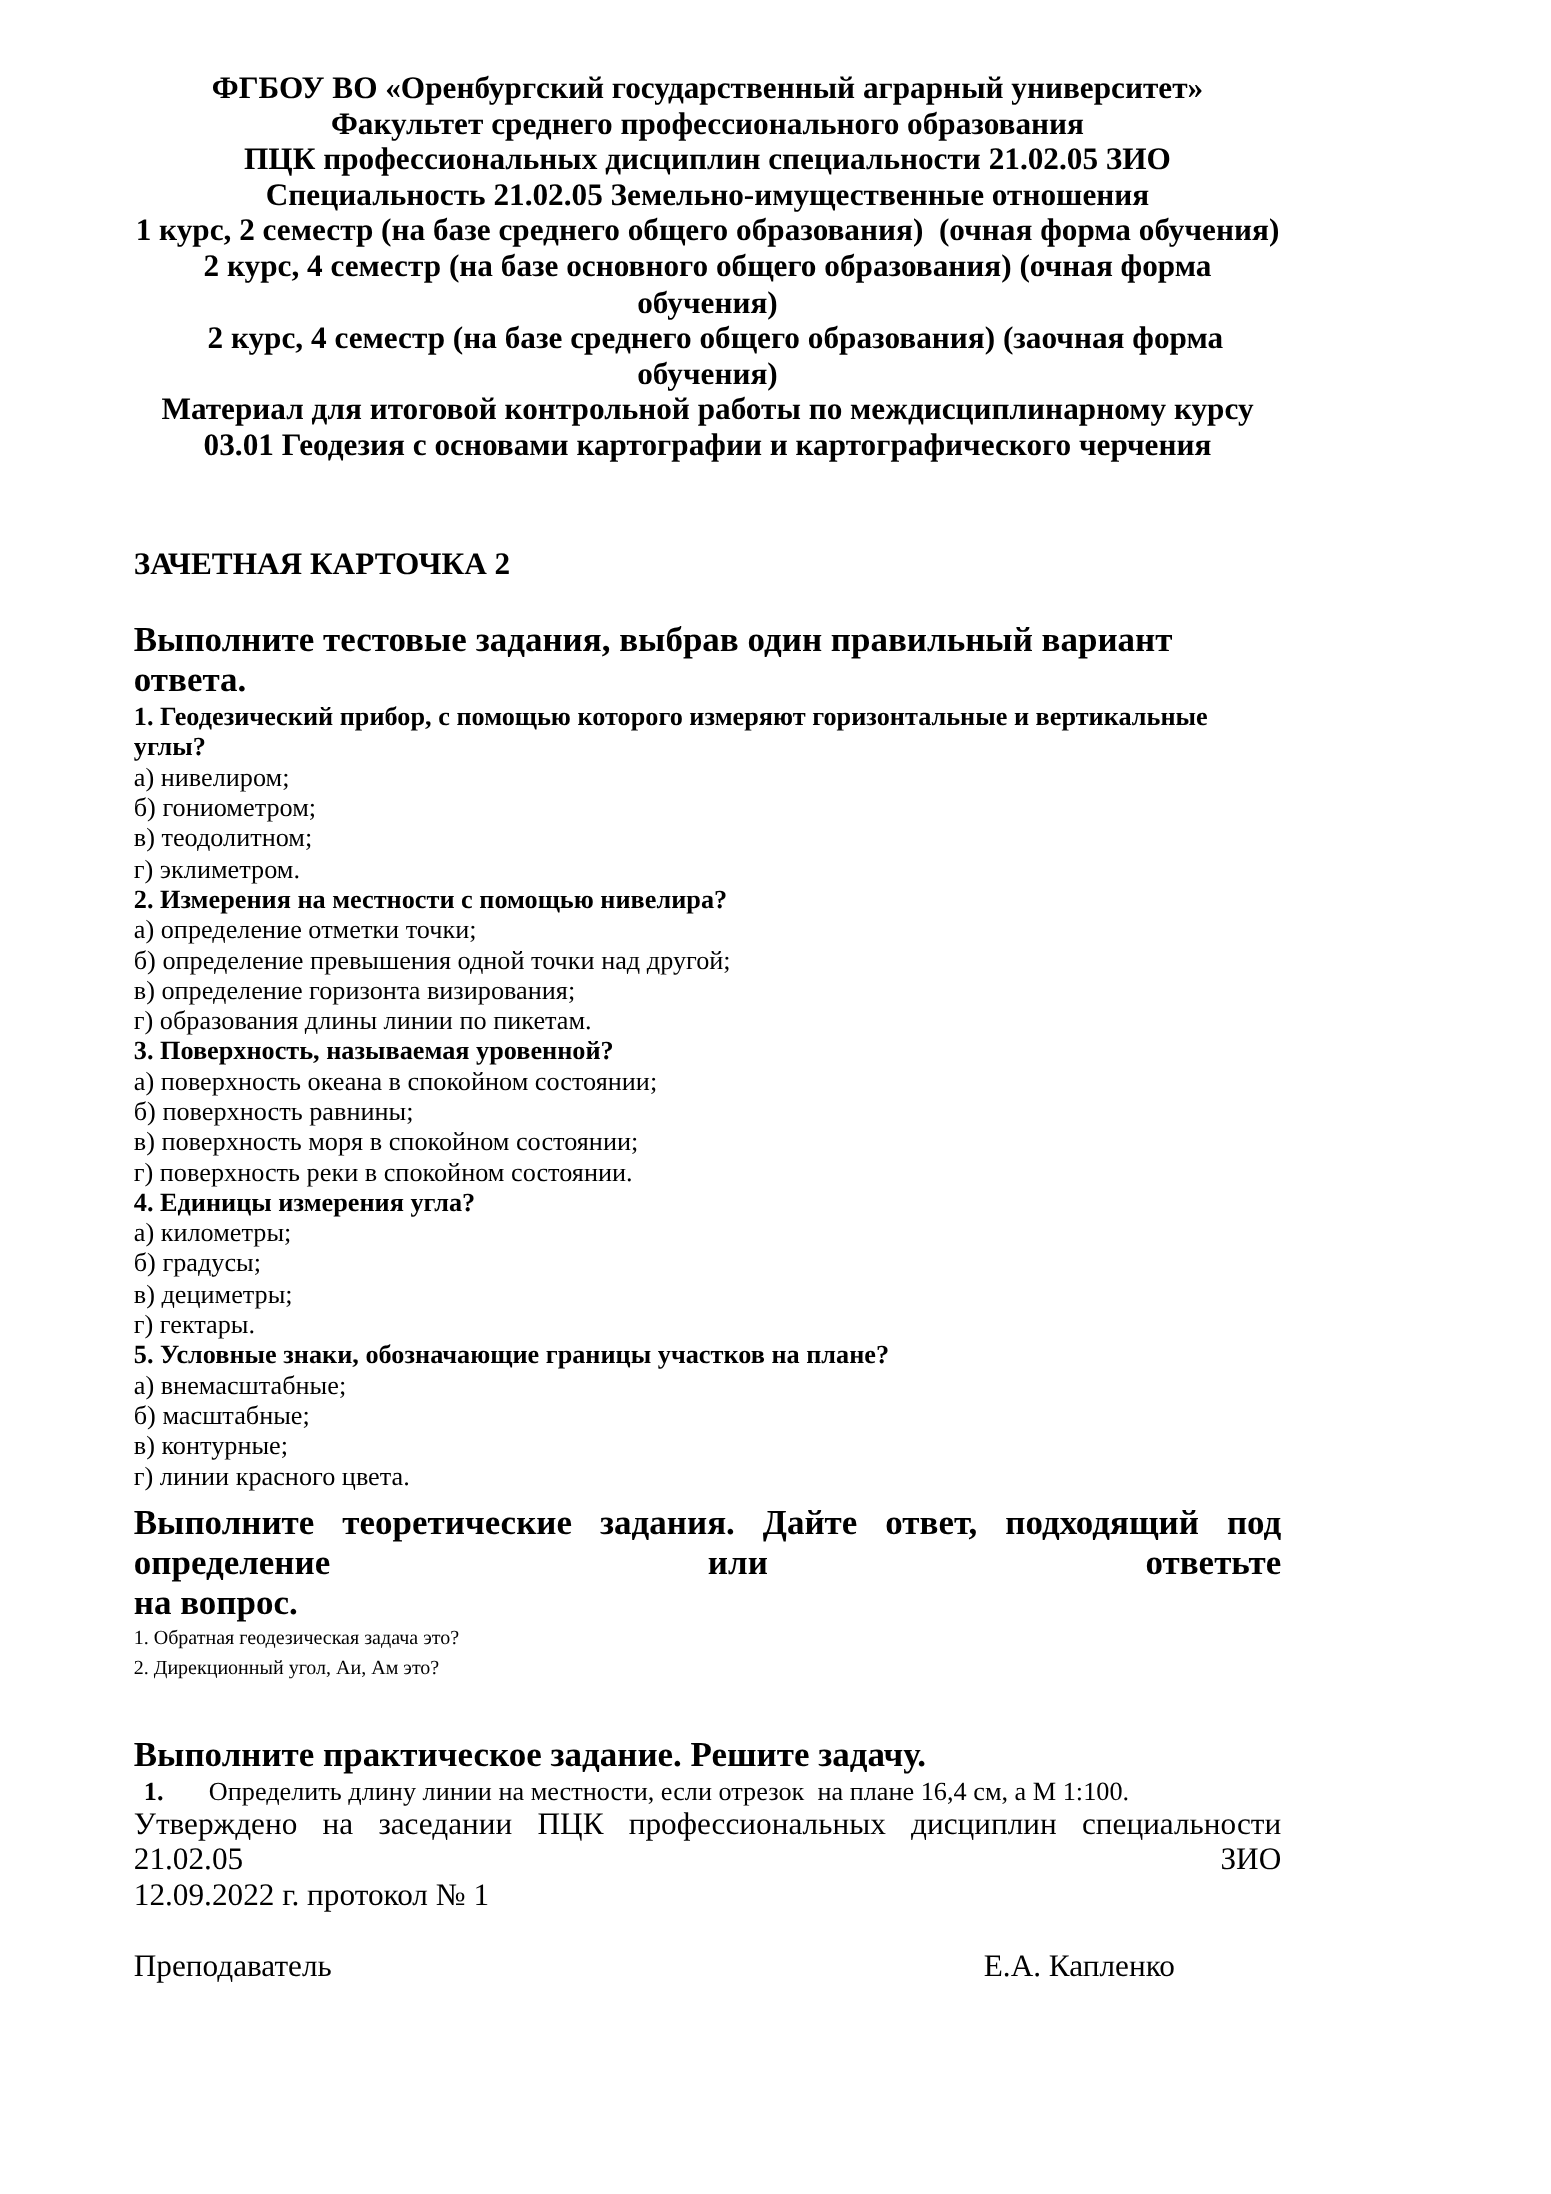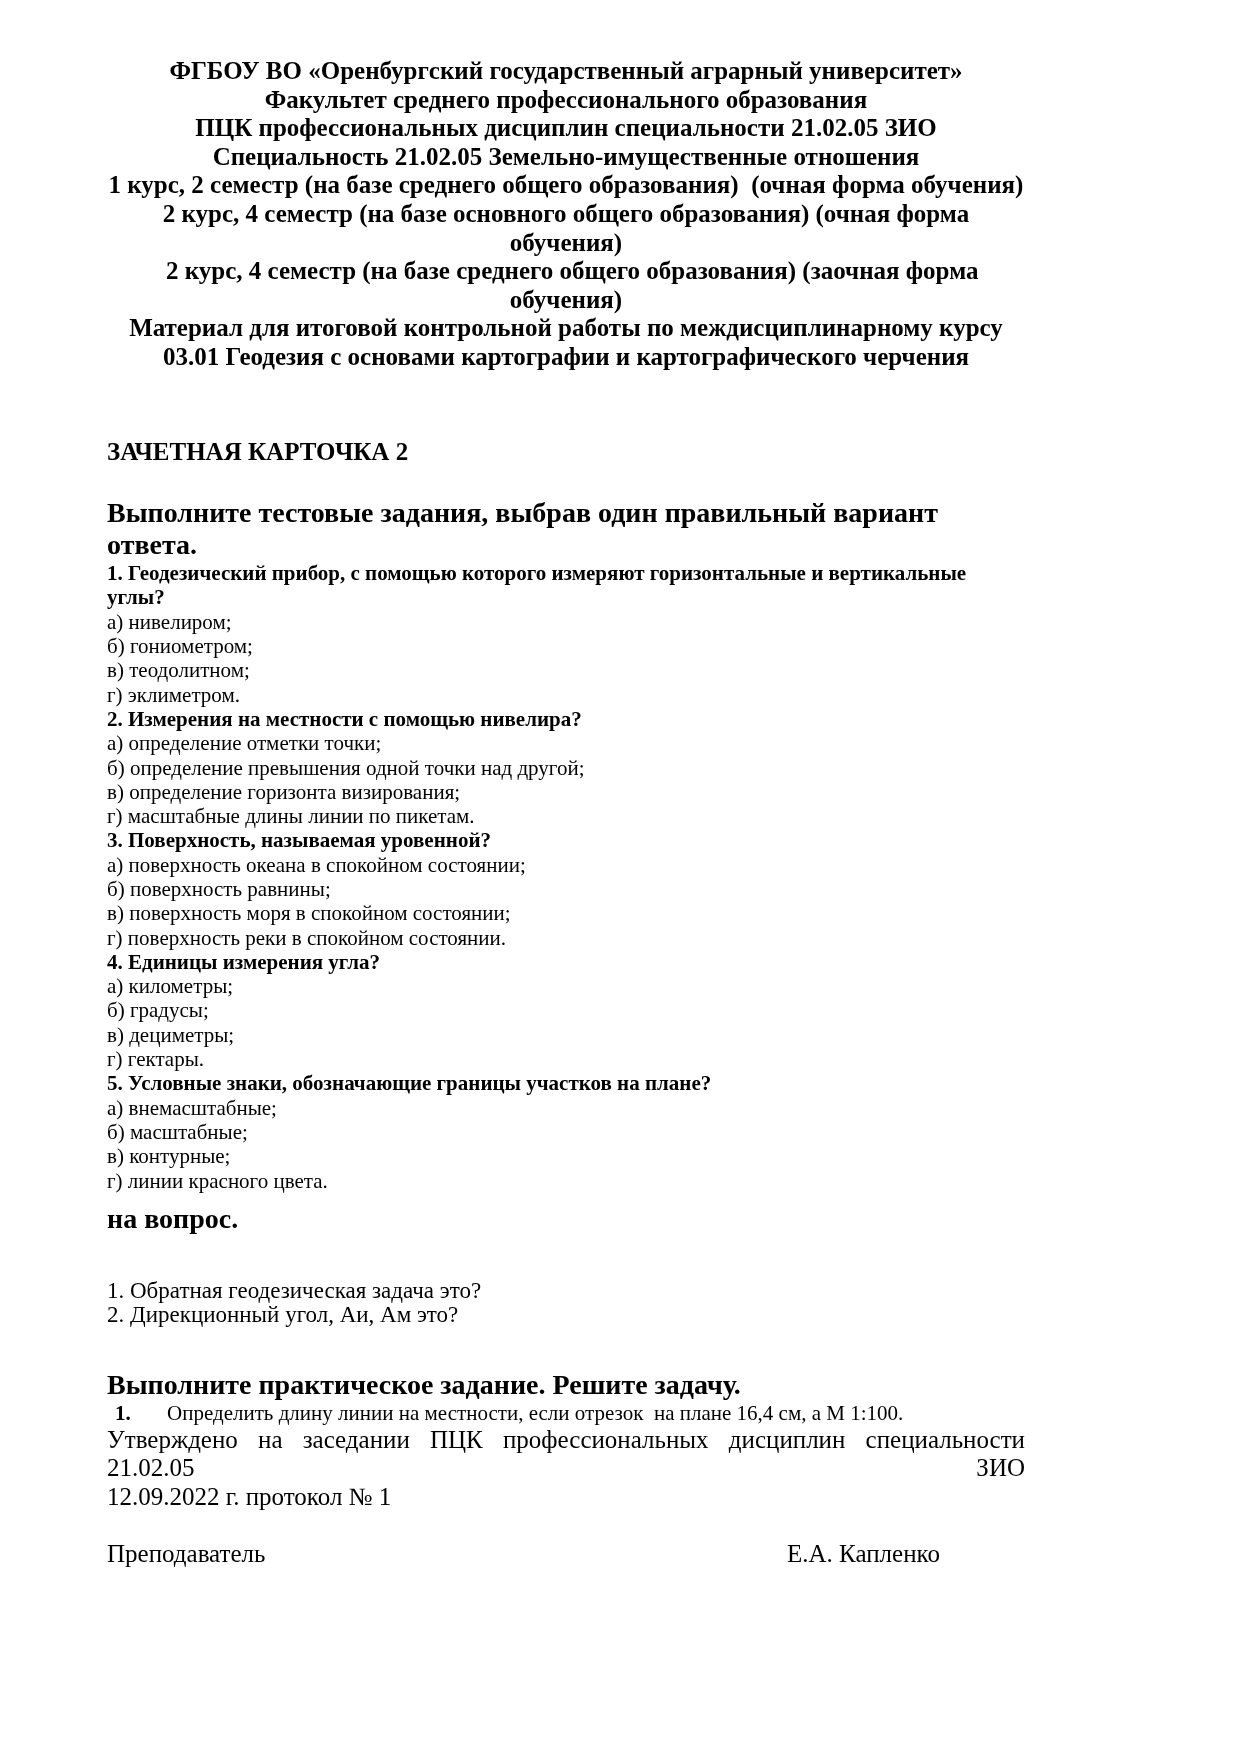--- a/index.html
+++ b/index.html
@@ -37,21 +37,21 @@
   }
   .test-heading { margin-top: 31px; }
   .qa { font-size: 21px; line-height: 24.3px; }
   .q { font-weight: bold; }
   .opt { font-weight: normal; }
   .theory-heading-block { margin-top: 10px; }
   .justify-line {
     text-align: justify;
     text-align-last: justify;
   }
-  .theory-items { font-size: 23px; line-height: 24.3px; margin-top: 44px; }
+  .theory-items { font-size: 16px; line-height: 24.3px; }
   .practical-heading { margin-top: 42px; }
   .pitem {
     font-size: 21px;
     line-height: 24.3px;
   }
   .pnum {
     display: inline-block;
     width: 60px;
     padding-left: 8px;
     font-weight: bold;
@@ -100,21 +100,21 @@
       <div class="q">1. Геодезический прибор, с помощью которого измеряют горизонтальные и вертикальные углы?</div>
       <div class="opt">а) нивелиром;</div>
       <div class="opt">б) гониометром;</div>
       <div class="opt">в) теодолитном;</div>
       <div class="opt">г) эклиметром.</div>
 
       <div class="q">2. Измерения на местности с помощью нивелира?</div>
       <div class="opt">а) определение отметки точки;</div>
       <div class="opt">б) определение превышения одной точки над другой;</div>
       <div class="opt">в) определение горизонта визирования;</div>
-      <div class="opt">г) масштабные длины линии по пикетам.</div>
+      <div class="opt">г) образования длины линии по пикетам.</div>
 
       <div class="q">3. Поверхность, называемая уровенной?</div>
       <div class="opt">а) поверхность океана в спокойном состоянии;</div>
       <div class="opt">б) поверхность равнины;</div>
       <div class="opt">в) поверхность моря в спокойном состоянии;</div>
       <div class="opt">г) поверхность реки в спокойном состоянии.</div>
 
       <div class="q">4. Единицы измерения угла?</div>
       <div class="opt">а) километры;</div>
       <div class="opt">б) градусы;</div>
@@ -124,20 +124,21 @@
       <div class="q">5. Условные знаки, обозначающие границы участков на плане?</div>
       <div class="opt">а) внемасштабные;</div>
       <div class="opt">б) масштабные;</div>
       <div class="opt">в) контурные;</div>
       <div class="opt">г) линии красного цвета.</div>
     </div>
   </section>
 
   <section>
     <div class="theory-heading-block">
+      <h2 class="sec-heading justify-line">Выполните теоретические задания. Дайте ответ, подходящий под определение или ответьте</h2>
       <h2 class="sec-heading">на вопрос.</h2>
     </div>
     <div class="theory-items">
       <div>1. Обратная геодезическая задача это?</div>
       <div>2. Дирекционный угол, Аи, Ам это?</div>
     </div>
   </section>
 
   <section>
     <h2 class="sec-heading practical-heading">Выполните практическое задание. Решите задачу.</h2>

